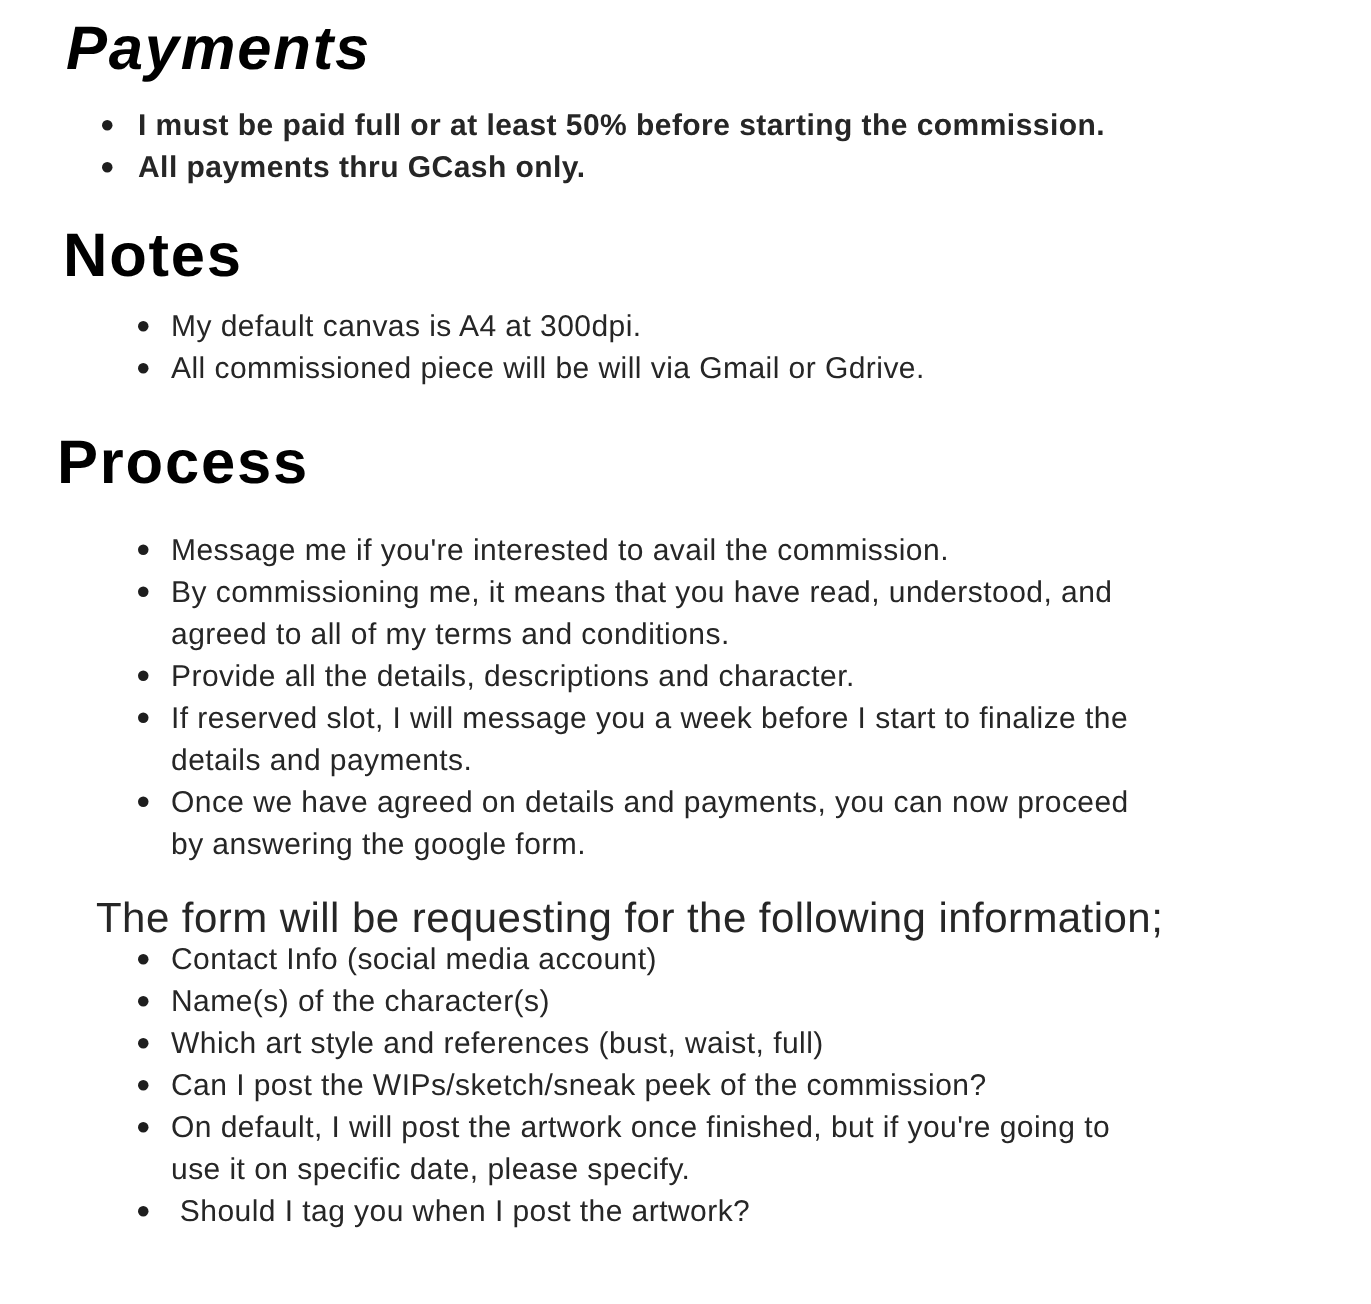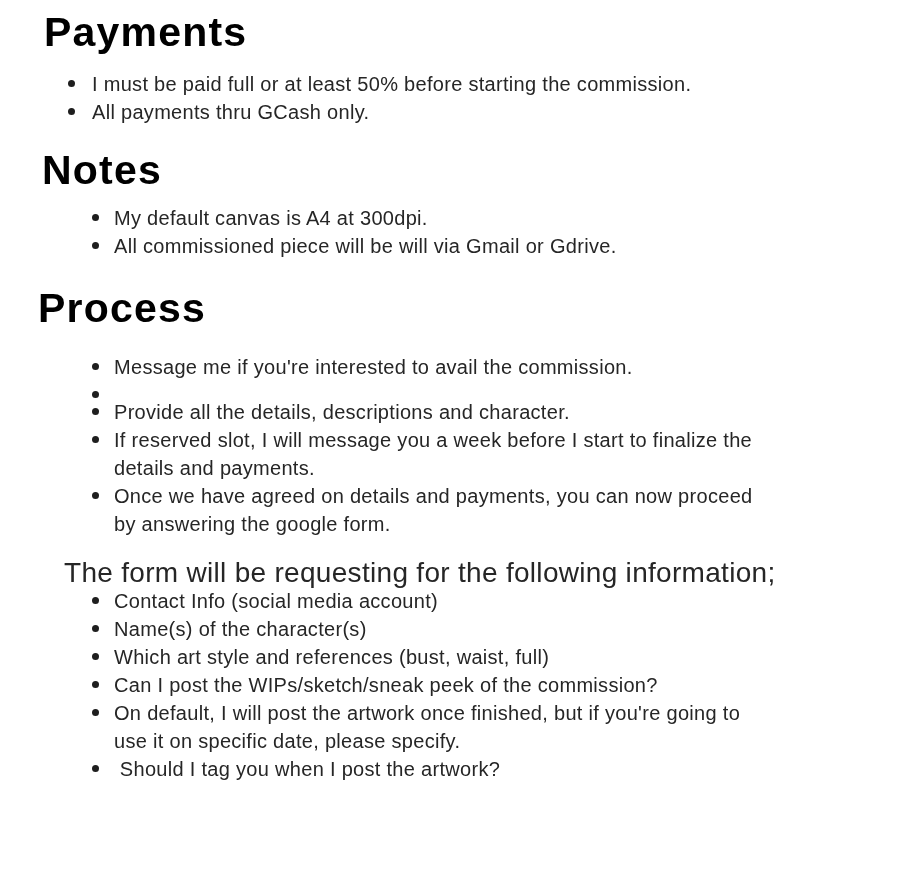--- a/index.html
+++ b/index.html
@@ -16,21 +16,21 @@
     font-family: "Liberation Sans", sans-serif;
     color: #262626;
   }
   .heading {
     font-size: 41px;
     line-height: 48px;
     font-weight: 800;
     letter-spacing: 1.2px;
     color: #000000;
   }
-  .h-payments { margin: 8px 0 0 44px; }
+  .h-payments { margin: 8px 0 0 44px; font-style: italic; }
   .h-notes    { margin: 20px 16px 0 42px; }
   .h-process  { margin: 24px 0 0 38px; }
 
   ul.list {
     margin: 0;
     padding: 0;
     list-style: none;
     font-size: 20px;
     line-height: 28px;
     letter-spacing: 0.3px;
@@ -44,21 +44,21 @@
     width: 7px;
     height: 7px;
     border-radius: 50%;
     background: #1e1e1e;
     margin-top: 10px;
   }
   .txt {
     white-space: pre-wrap;
   }
   
-  ul.lvl1 { margin-top: 14px; padding-left: 68px; }
+  ul.lvl1 { margin-top: 14px; padding-left: 68px; font-weight: bold; }
   ul.lvl1 .dot { margin-right: 17px; }
   ul.lvl2 { padding-left: 92px; }
   ul.lvl2 .dot { margin-right: 15px; }
   ul.notes-list   { margin-top: 10px; }
   ul.process-list { margin-top: 21px; }
   ul.form-list    { margin-top: 0; }
 
   p.form-intro {
     margin: 21px 0 0 64px;
     font-size: 28px;
@@ -97,20 +97,22 @@
   </ul>
 
   <h1 class="heading h-process">Process</h1>
   <ul class="list lvl2 process-list">
     <li>
       <span class="dot"></span>
       <span class="txt">Message me if you're interested to avail the commission.</span>
     </li>
     <li>
       <span class="dot"></span>
+      <span class="txt">By commissioning me, it means that you have read, understood, and
+agreed to all of my terms and conditions.</span>
     </li>
     <li>
       <span class="dot"></span>
       <span class="txt">Provide all the details, descriptions and character.</span>
     </li>
     <li>
       <span class="dot"></span>
       <span class="txt">If reserved slot, I will message you a week before I start to finalize the
 details and payments.</span>
     </li>

